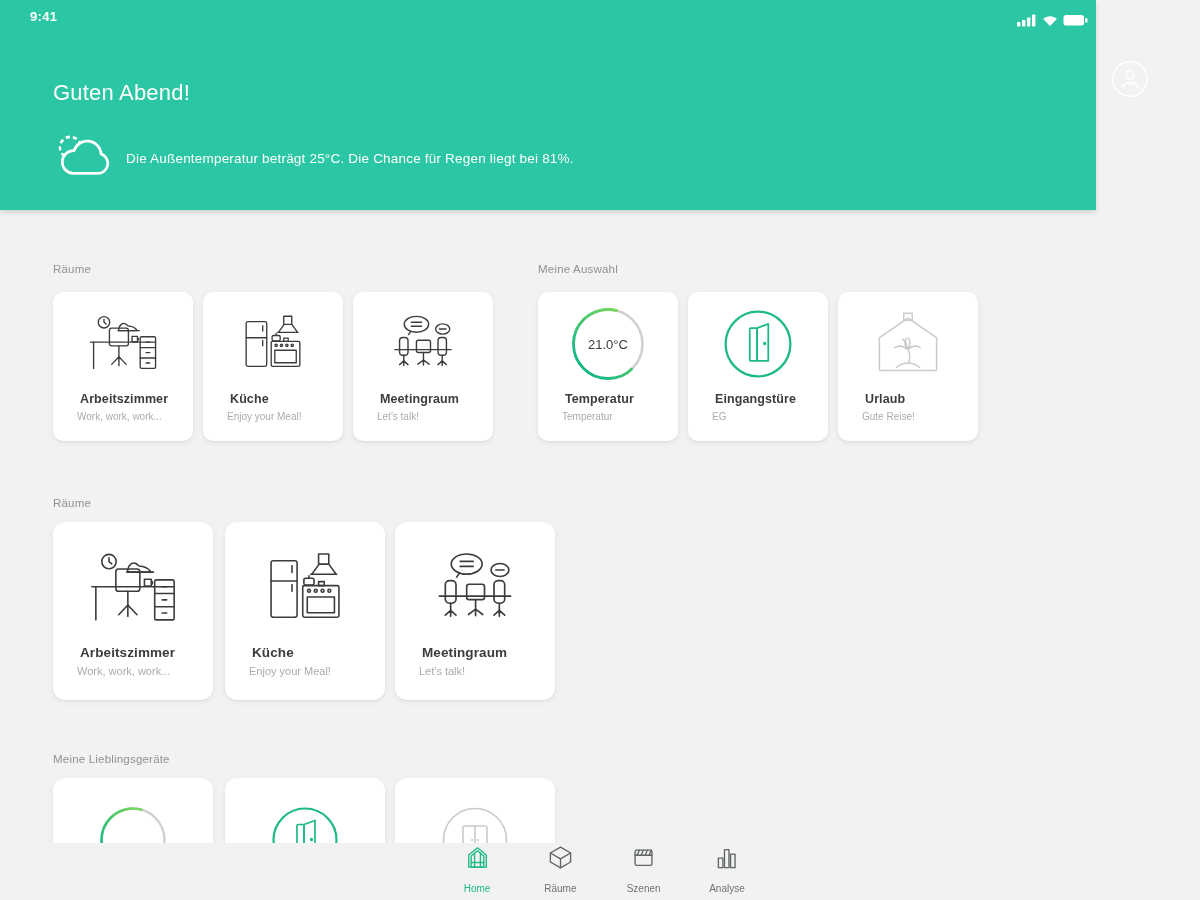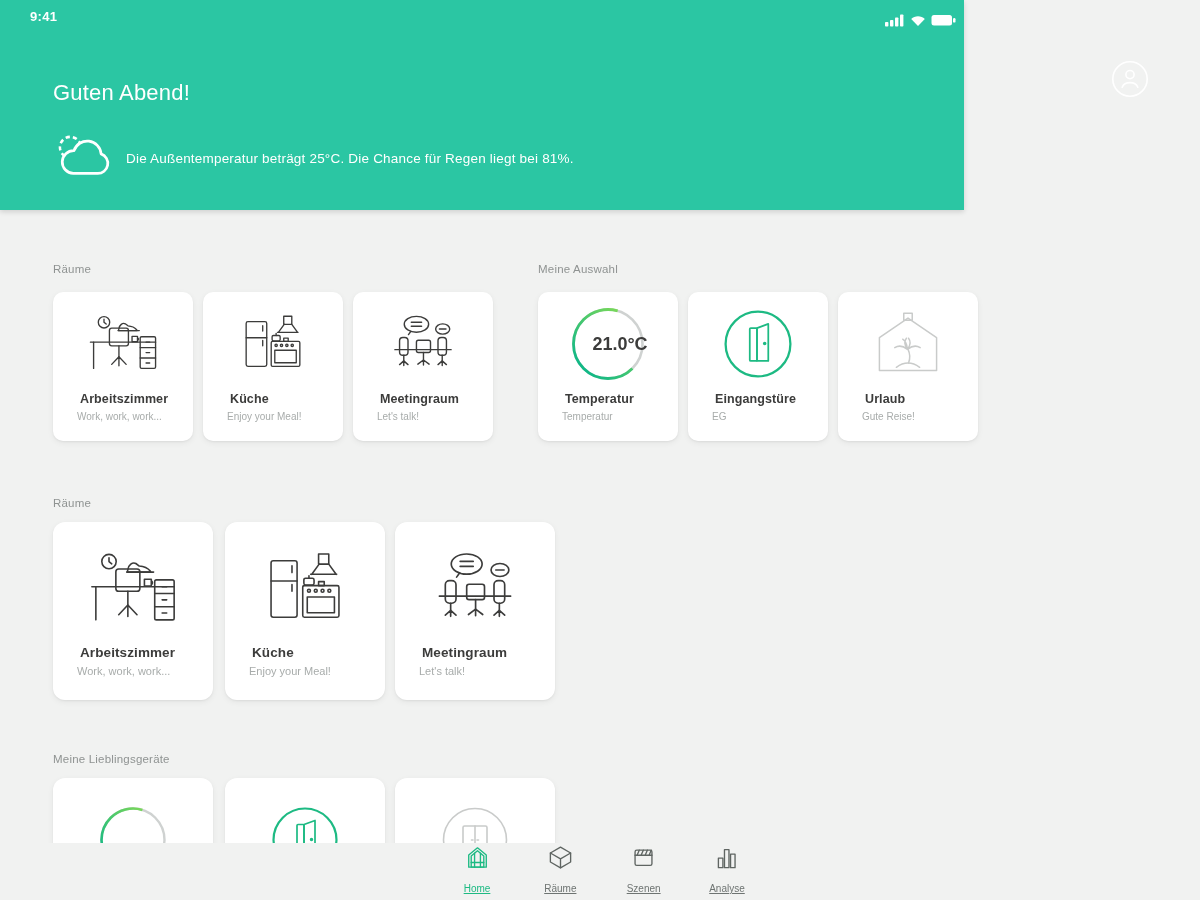--- a/index.html
+++ b/index.html
@@ -5,21 +5,21 @@
   html,body{margin:0;padding:0;}
   body{
     width:1200px;height:900px;overflow:hidden;position:relative;
     background:var(--page-bg,#F1F2F1);
     font-family:"Liberation Sans",sans-serif;
     -webkit-font-smoothing:antialiased;
   }
   .abs{position:absolute;}
   
   .header{
-    position:absolute;left:0;top:0;width:964px;height:210px;
+    position:absolute;left:0;top:0;width:1096px;height:210px;
     background:var(--teal,#2BC6A3);
     box-shadow:0 2px 5px rgba(0,0,0,.14);
     color:#fff;
   }
   .status-time{position:absolute;left:30px;top:9px;font-size:13px;font-weight:700;letter-spacing:.3px;}
   .status-icons{position:absolute;right:8px;top:13px;display:flex;align-items:center;gap:5px;}
   .greeting{position:absolute;left:53px;top:80px;font-size:22px;font-weight:400;letter-spacing:.2px;}
   .profile-btn{position:absolute;left:1111px;top:60px;width:38px;height:38px;cursor:pointer;background:none;border:none;padding:0;color:#fff;}
   .weather-row{position:absolute;left:52px;top:130px;display:flex;align-items:center;}
   .weather-icon{width:58px;height:52px;}
@@ -37,28 +37,28 @@
   .icon-wrap{position:absolute;left:0;right:0;display:flex;align-items:center;justify-content:center;color:#3C3C3B;}
   .card-sm .icon-wrap{top:8px;height:88px;}
   .card-lg .icon-wrap{top:12px;height:110px;}
   .card-title{position:absolute;left:14px;font-weight:700;color:#3C3C3B;letter-spacing:.1px;margin-left:13px;}
   .card-sub{position:absolute;left:24px;color:#A8ACAB;}
   .card-sm .card-title{top:100px;font-size:12.5px;}
   .card-sm .card-sub{top:119px;font-size:10px;}
   .card-lg .card-title{top:123px;font-size:13.5px;}
   .card-lg .card-sub{top:143px;font-size:11px;}
   .dial{position:relative;width:78px;height:78px;}
-  .dial-value{position:absolute;left:12px;top:0;width:78px;height:78px;display:flex;align-items:center;justify-content:center;font-size:18px;font-weight:700;color:#3C3C3B;}
+  .dial-value{position:absolute;left:0;top:0;width:78px;height:78px;display:flex;align-items:center;justify-content:center;font-size:13px;font-weight:400;color:#3C3C3B;}
   .ic{fill:none;stroke:currentColor;stroke-width:1.5;stroke-linecap:round;stroke-linejoin:round;}
   .gray-ic{color:#C9CBCA;}
   
   .bottom-bar{position:absolute;left:0;top:843px;width:1200px;height:57px;background:var(--page-bg,#F1F2F1);z-index:6;}
   .tabs{position:absolute;left:441px;top:1px;width:322px;display:flex;justify-content:space-between;}
   .tab{width:72px;display:flex;flex-direction:column;align-items:center;cursor:pointer;color:#5F6562;background:none;border:none;padding:0;}
-  .tab .tab-label{font-size:10px;margin-top:9px;color:#6E7472;text-decoration:underline;}
+  .tab .tab-label{font-size:10px;margin-top:9px;color:#6E7472;}
   .tab.active{color:var(--green,#1DBA83);}
   .tab.active .tab-label{color:var(--green,#1DBA83);}
 </style>
 </head>
 <body>
 
 <header class="header">
   <div class="status-time">9:41</div>
   <div class="status-icons">
     <span>

